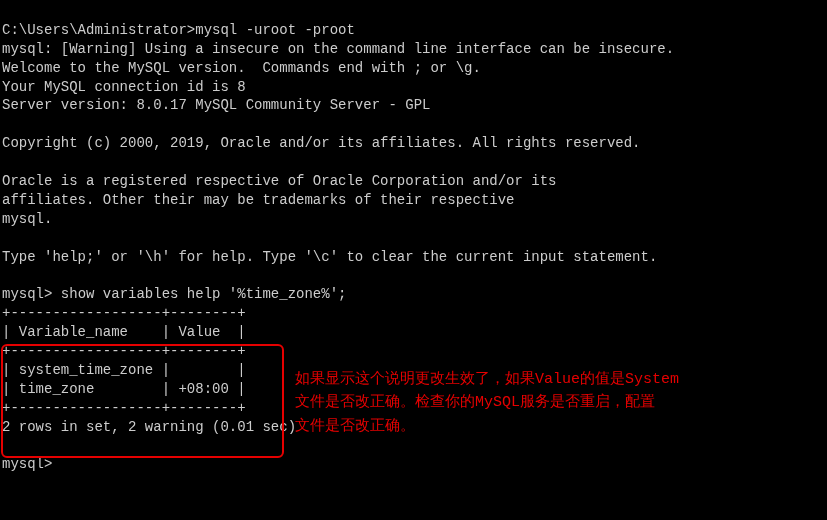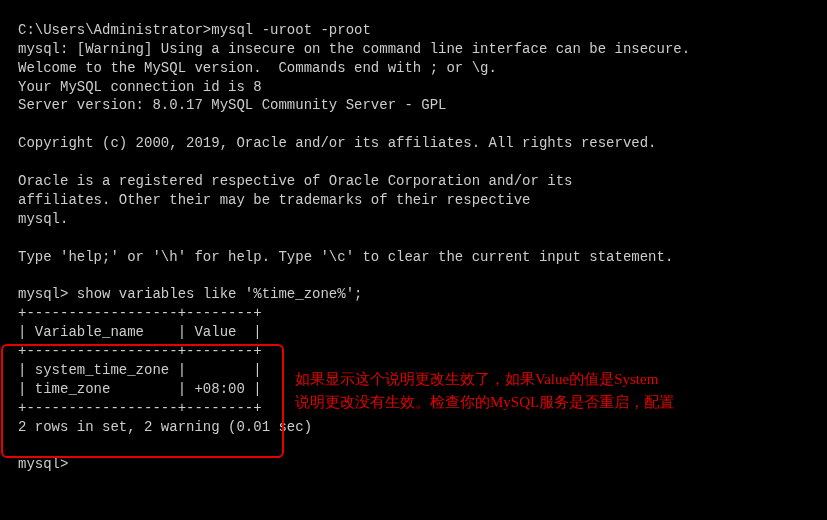--- a/index.html
+++ b/index.html
@@ -12,40 +12,40 @@
     line-height: 1.35;
     width: 827px;
     height: 520px;
     overflow: hidden;
   }
   .terminal {
     padding: 2px 0 0 2px;
     white-space: pre;
     position: relative;
   }
-  .line { white-space: pre; margin-left: 16px; }
+  .line { white-space: pre; }
   .prompt-path { color: #ccc; }
   .gray { color: #ccc; }
   .table-border { color: #ccc; }
   .highlight-box {
     position: absolute;
     border: 2px solid #e60000;
     border-radius: 6px;
     left: 1px;
     top: 344px;
     width: 279px;
     height: 110px;
     pointer-events: none;
   }
   .annotation {
     position: absolute;
     left: 295px;
     top: 368px;
     color: #e60000;
-    font-family: Liberation Serif, serif;
+    font-family: Liberation Mono, monospace;
     font-size: 15px;
     line-height: 1.55;
     white-space: normal;
     width: 520px;
   }
 </style>
 </head>
 <body>
 
 <div class="terminal">
@@ -56,29 +56,30 @@
 <span class="line gray">Server version: 8.0.17 MySQL Community Server - GPL</span>
 <span class="line"> </span>
 <span class="line gray">Copyright (c) 2000, 2019, Oracle and/or its affiliates. All rights reserved.</span>
 <span class="line"> </span>
 <span class="line gray">Oracle is a registered respective of Oracle Corporation and/or its</span>
 <span class="line gray">affiliates. Other their may be trademarks of their respective</span>
 <span class="line gray">mysql.</span>
 <span class="line"> </span>
 <span class="line gray">Type 'help;' or '\h' for help. Type '\c' to clear the current input statement.</span>
 <span class="line"> </span>
-<span class="line"><span class="gray">mysql&gt;</span><span class="gray"> show variables like '%time_zone%';</span></span>
+<span class="line"><span class="gray">mysql&gt;</span><span class="gray"> show variables help '%time_zone%';</span></span>
 <span class="line table-border">+------------------+--------+</span>
 <span class="line table-border">| Variable_name    | Value  |</span>
 <span class="line table-border">+------------------+--------+</span>
 <span class="line table-border">| system_time_zone |        |</span>
 <span class="line table-border">| time_zone        | +08:00 |</span>
 <span class="line table-border">+------------------+--------+</span>
 <span class="line gray">2 rows in set, 2 warning (0.01 sec)</span>
 <span class="line"> </span>
 <span class="line"><span class="gray">mysql&gt;</span></span>
 
 <div class="highlight-box"></div>
 <div class="annotation">
   <div>如果显示这个说明更改生效了，如果Value的值是System</div>
-  <div>说明更改没有生效。检查你的MySQL服务是否重启，配置</div>
+  <div>文件是否改正确。检查你的MySQL服务是否重启，配置</div>
+  <div>文件是否改正确。</div>
 </div>
 </div>
 
 </body></html>

